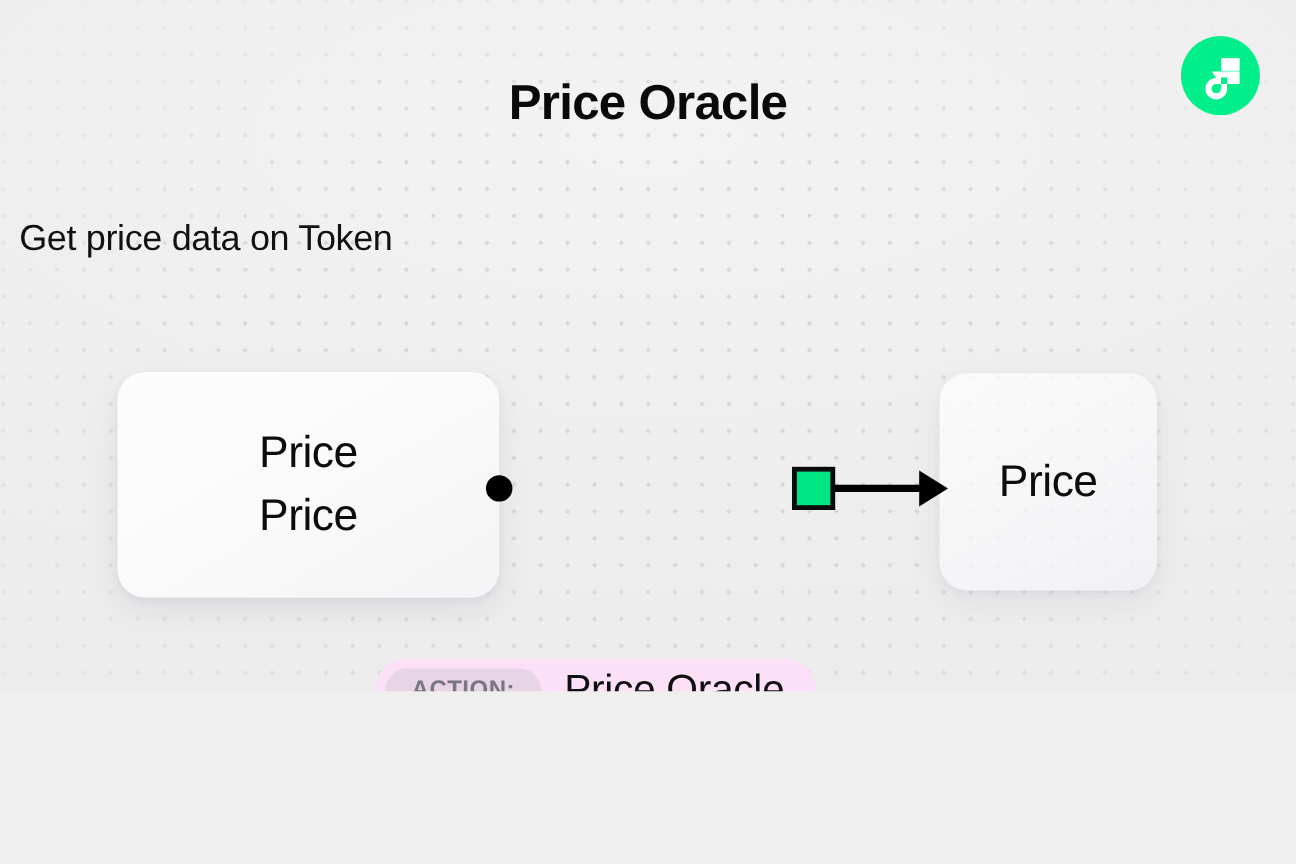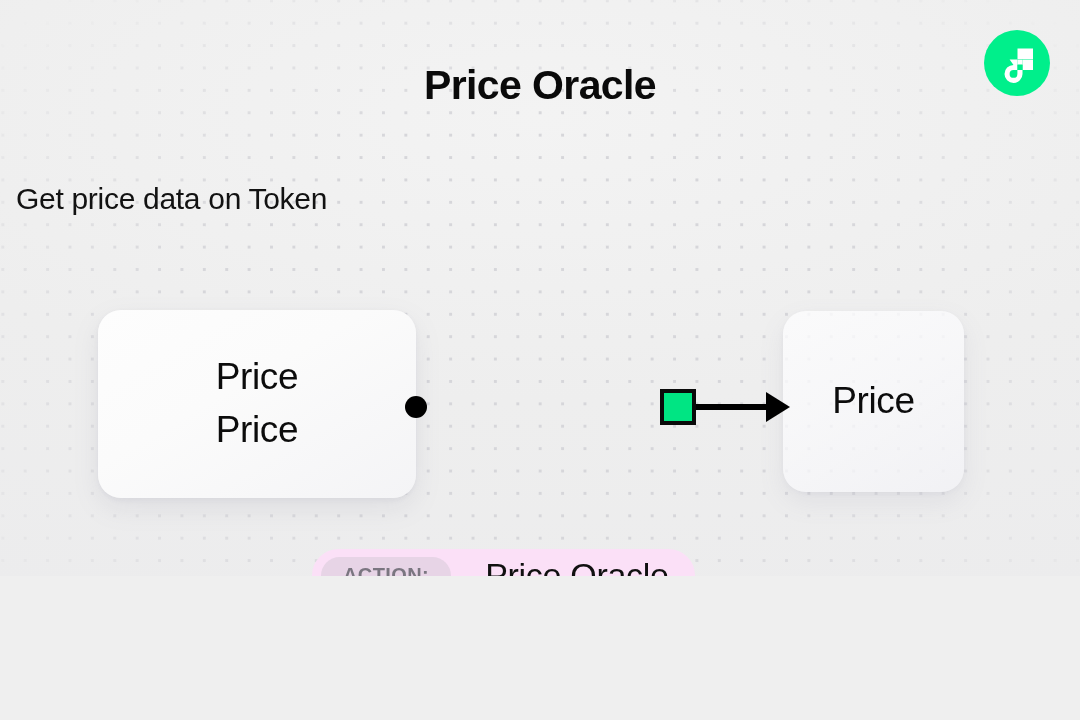--- a/index.html
+++ b/index.html
@@ -118,21 +118,21 @@
   }
 
   
   #action-badge {
     position: absolute;
     left: 312px;
     top: 549px;
     height: 53px;
     display: flex;
     align-items: center;
-    gap: 34px;
+    gap: 19px;
     padding: 0 26px 0 9px;
     border-radius: 27px;
     background: #fbe0f7;
   }
   #action-tag {
     display: flex;
     align-items: center;
     height: 37px;
     padding: 0 22px;
     border-radius: 19px;

